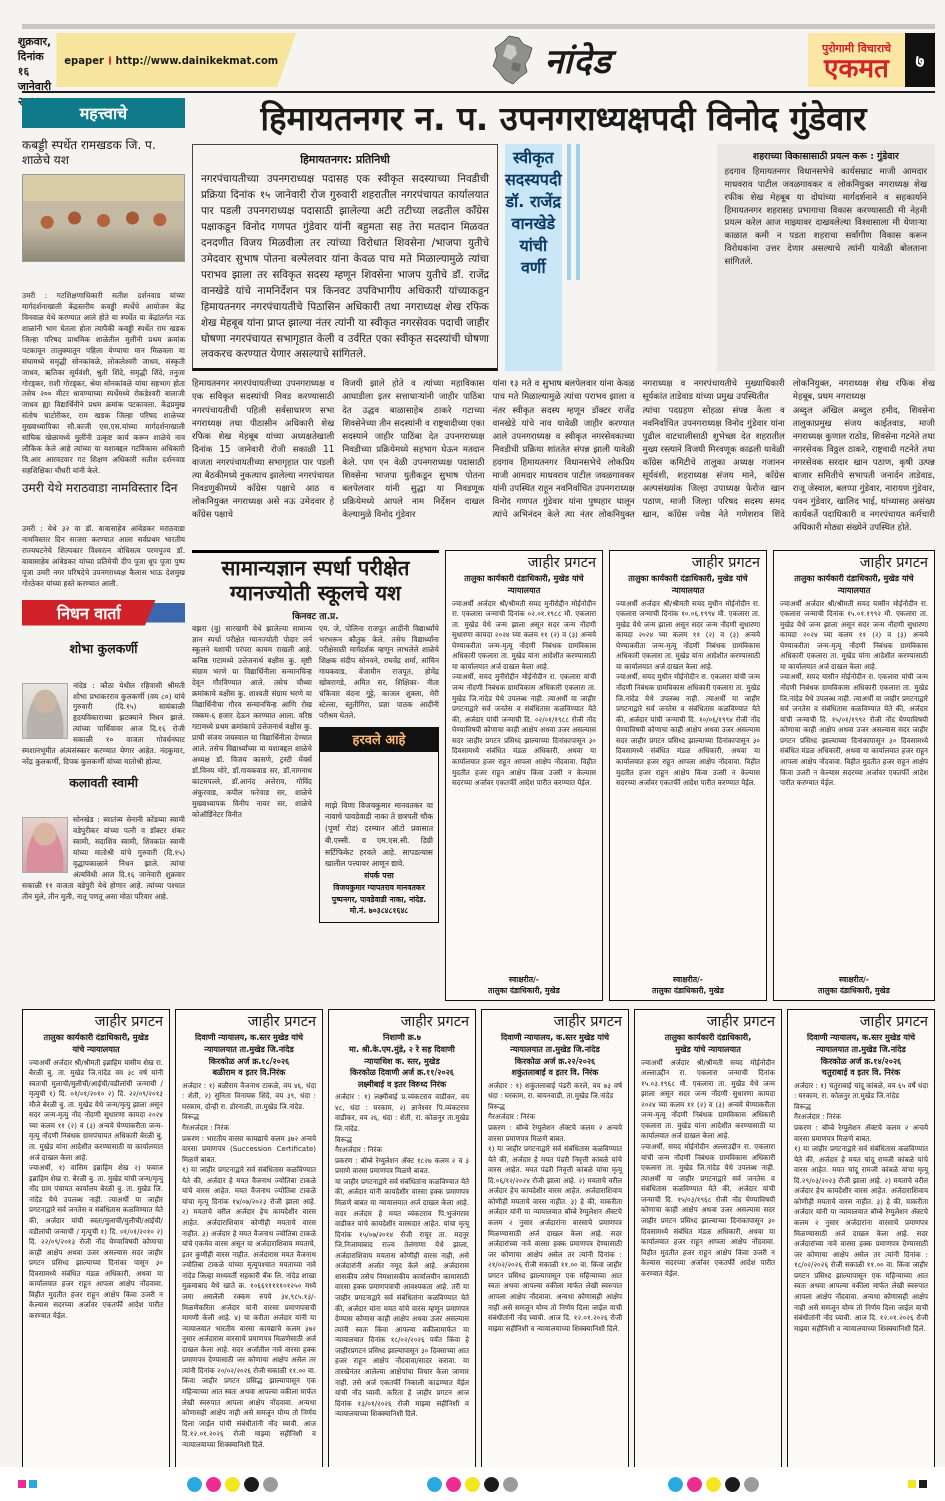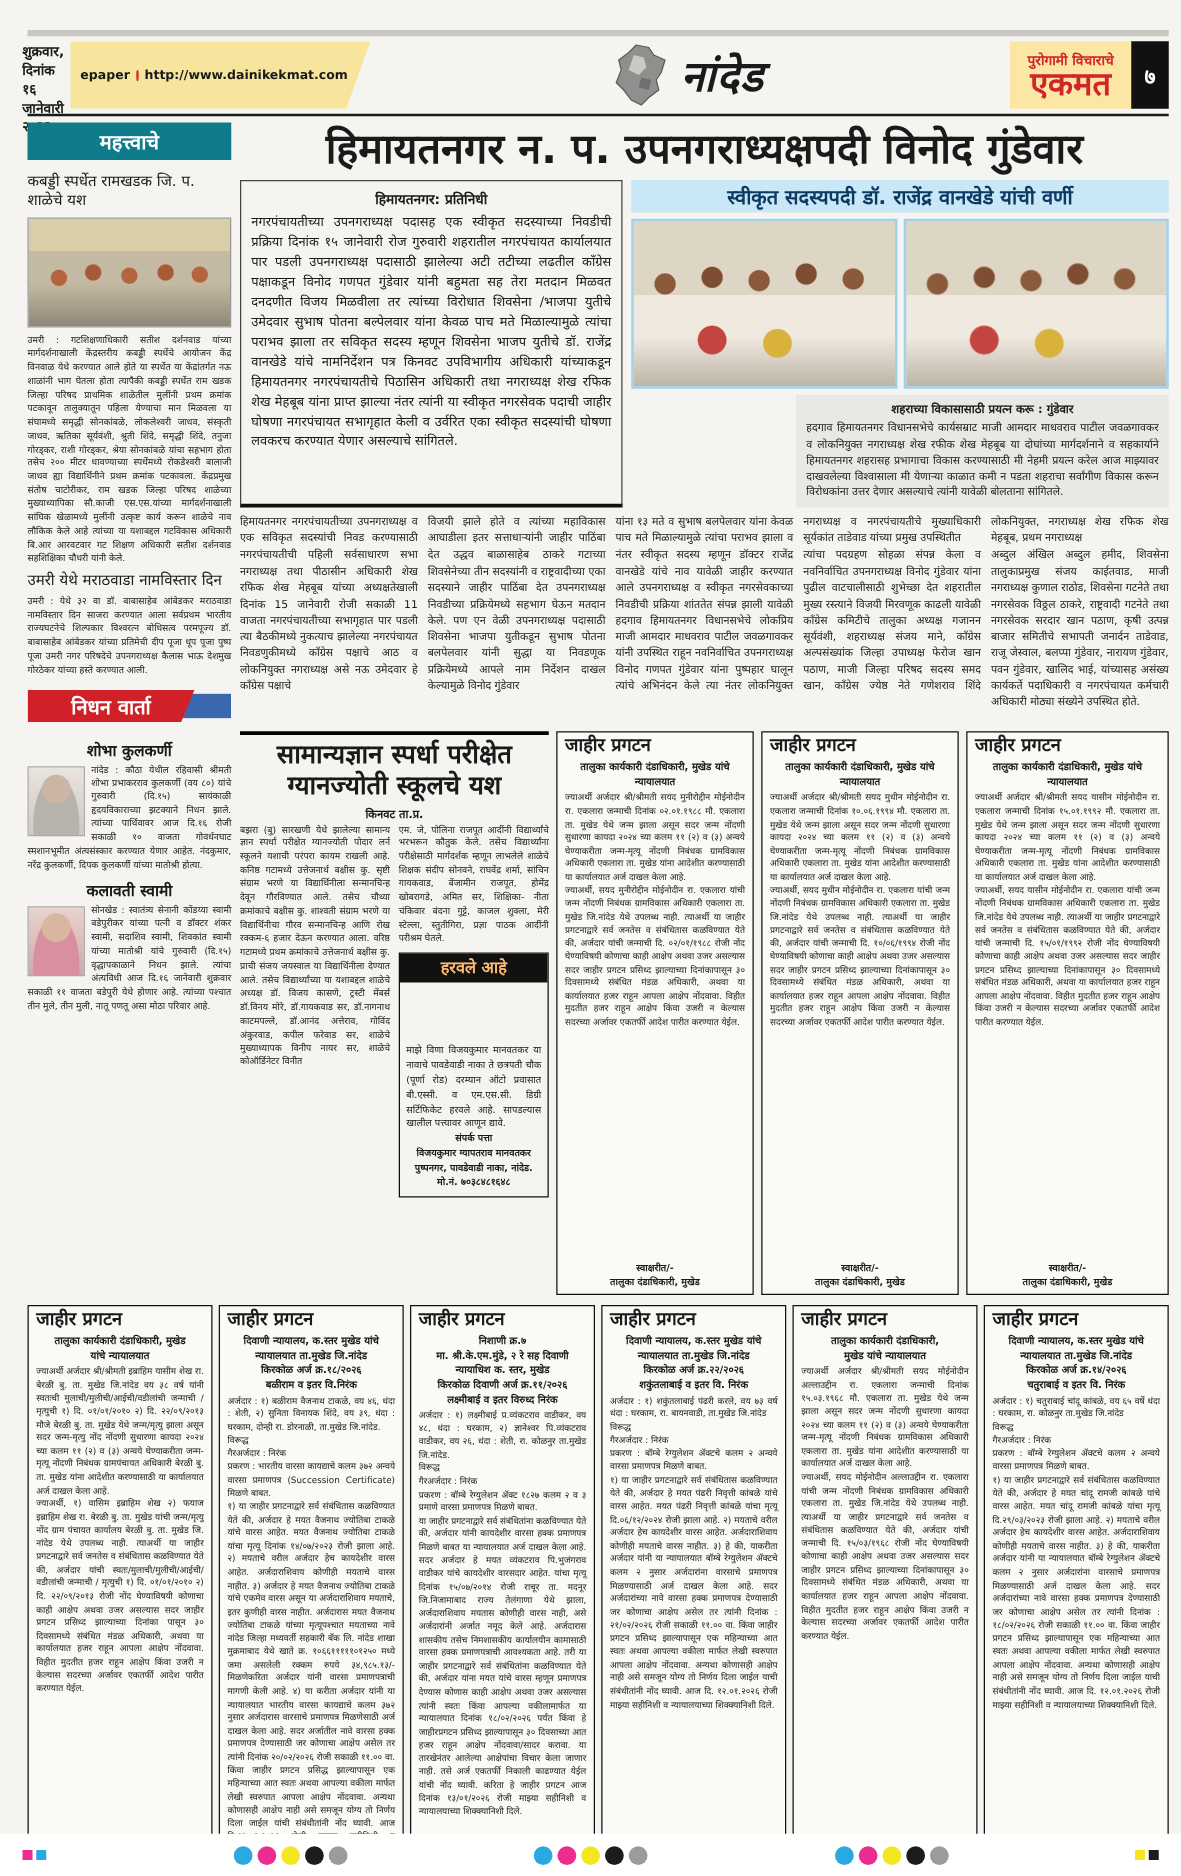--- a/index.html
+++ b/index.html
@@ -56,21 +56,21 @@
   .side-photo {
     width:100%; height:88px; border:1px solid #999; margin:2px 0 5px;
     background:
       radial-gradient(circle at 15% 55%, #b4653f 0 6px, transparent 7px),
       radial-gradient(circle at 32% 50%, #a85a38 0 6px, transparent 7px),
       radial-gradient(circle at 50% 53%, #b4653f 0 6px, transparent 7px),
       radial-gradient(circle at 68% 50%, #a85a38 0 6px, transparent 7px),
       radial-gradient(circle at 85% 52%, #b4653f 0 6px, transparent 7px),
       linear-gradient(180deg, #d8cfa8 0 30%, #c4b9a2 30% 60%, #8f8878 100%);
   }
-  .side-body { font-size:7.3px; line-height:1.5; text-align:justify; }
+  .side-body { font-size:7.3px; line-height:1.5; text-align:justify;margin-top:24px; }
   .obit-banner {
     position:relative; margin:10px 0 8px; height:26px;
   }
   .obit-banner .ribbon {
     position:absolute; left:0; top:0; height:26px; width:82%;
     background:#cf2127; color:#fff; font-weight:bold; font-size:16px;
     display:flex; align-items:center; justify-content:center;
     clip-path: polygon(0 0, 100% 0, 92% 100%, 0 100%);
   }
   .obit-banner .wedge {
@@ -97,21 +97,21 @@
   .lead-headline {
     font-size: 33px; font-weight: bold; line-height: 1.15; text-align:center;
     padding: 2px 0 6px;
   }
   .lead-top { display:flex; gap:7px; }
   .intro-box {
     width: 306px; flex: none; border: 1px solid #444; border-bottom: 3px solid #111;
     padding: 6px 8px; font-size: 10.3px; line-height: 1.55; text-align: justify;
   }
   .intro-byline { text-align:center; font-weight:bold; font-size:11px; margin-bottom:3px; }
-  .lead-right { flex:1; display:flex; flex-direction:column; gap:5px; }
+  .lead-right { flex:1; display:flex; flex-direction:row; gap:5px; }
   .subhead-bar {
     background:#c9e7f6; color:#0c3a63; font-weight:bold; font-size:16px;
     text-align:center; padding: 2px 0;
   }
   .photo-row { display:flex; gap:5px; }
   .lead-photo {
     flex:1; height:136px; border:2px solid #9fd2ea;
     background:
       radial-gradient(circle at 12% 38%, #8a5a3b 0 8px, transparent 9px),
       radial-gradient(circle at 30% 34%, #7d4e32 0 8px, transparent 9px),
@@ -143,21 +143,21 @@
   .lost-box { border:1px solid #111; margin-top:5px; }
   .lost-header { background:#111; color:#fdba74; font-weight:bold; font-size:13px; text-align:center; padding:2px 0; }
   .lost-body { padding:4px 5px 5px; font-size:7.6px; line-height:1.55; text-align:justify;margin-top:44px; }
   .lost-center { text-align:center; font-weight:bold; }
 
   
   .notice {
     border: 1.2px solid #111; padding: 4px 6px; background:#fbfaf7;
     display:flex; flex-direction:column;
   }
-  .notice-title { text-align:left; font-weight:bold; font-size:14.5px; line-height:1.1; margin-bottom:2px; }
+  .notice-title { text-align:right; font-weight:normal; font-size:14.5px; line-height:1.1; margin-bottom:2px; }
   .notice-head { text-align:center; font-weight:bold; font-size:8px; line-height:1.45; white-space:pre-line; margin-bottom:2px; }
   .notice-body { font-size:7.05px; line-height:1.5; text-align:justify; white-space:pre-line; flex:1; }
   .notice-sig { text-align:center; font-weight:bold; font-size:7.6px; line-height:1.5; white-space:pre-line; margin-top:3px; }
   .mid-notice1 { width: 158px; flex:none; }
   .mid-notice2 { width: 158px; flex:none; }
   .mid-notice3 { flex:1; }
 
   .bottom-band { display:flex; gap:5px; margin-top:8px; height: 548px; }
   .bottom-band .notice { flex:1; }
 

